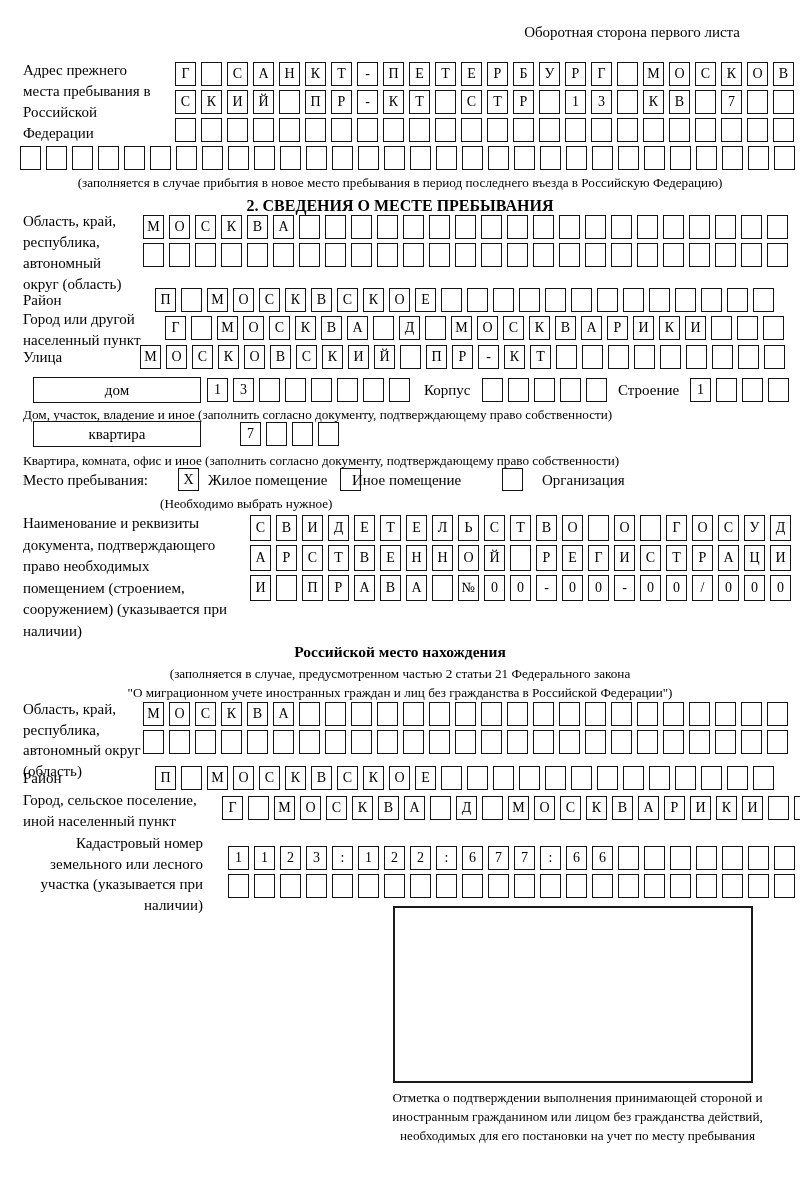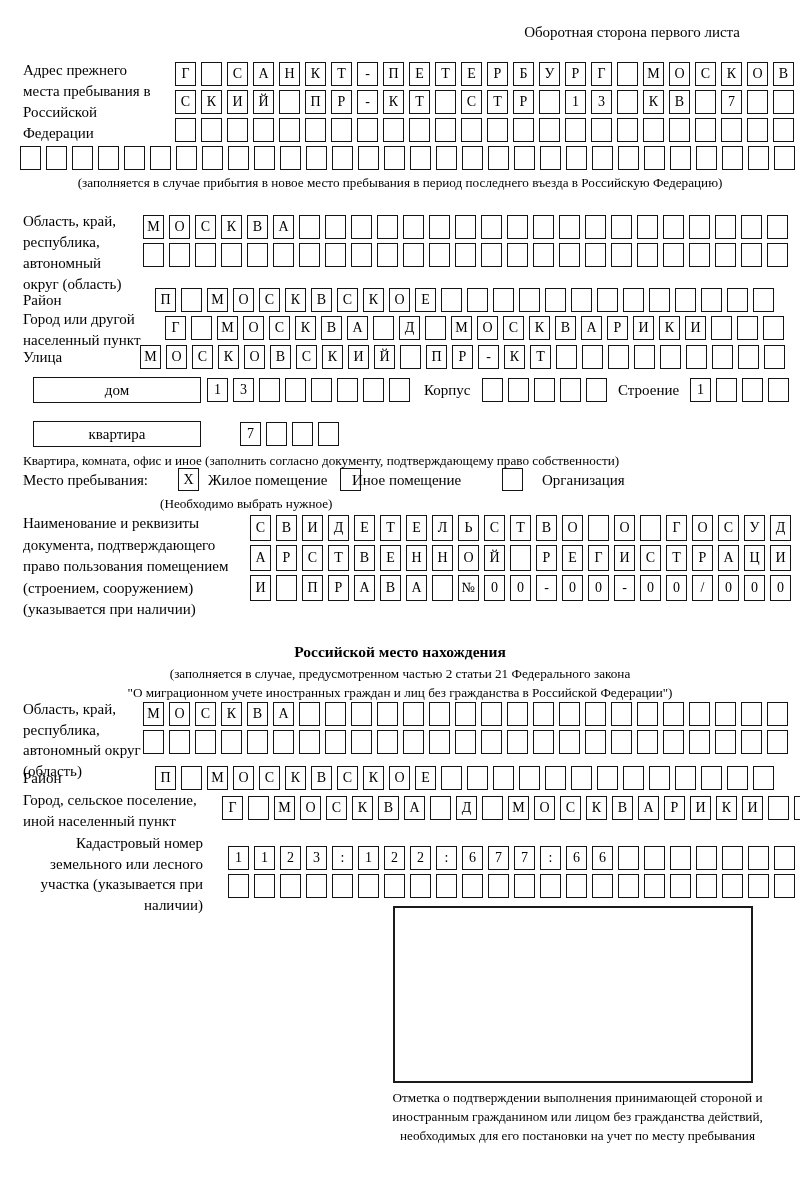--- a/index.html
+++ b/index.html
@@ -133,20 +133,21 @@
       <span class="cell"></span>
       <span class="cell"></span>
       <span class="cell"></span>
       <span class="cell"></span>
       <span class="cell"></span>
       <span class="cell"></span>
       <span class="cell"></span>
     </div>
   <div class="note center" style="top:174px;">(заполняется в случае прибытия в новое место пребывания в период последнего въезда в Российскую Федерацию)</div>
 
+  <div class="lbl center bold" style="top:195px;font-size:16px;">2. СВЕДЕНИЯ О МЕСТЕ ПРЕБЫВАНИЯ</div>
 
   <div class="lbl" style="left:23px;top:211px;width:112px;">Область, край, республика, автономный округ (область)</div>
   <div class="cellrow" style="left:143px;top:215px;">
       <span class="cell">М</span>
       <span class="cell">О</span>
       <span class="cell">С</span>
       <span class="cell">К</span>
       <span class="cell">В</span>
       <span class="cell">А</span>
       <span class="cell"></span>
@@ -301,40 +302,41 @@
       <span class="cell"></span>
       <span class="cell"></span>
     </div>
   <div class="lbl" style="left:618px;top:380px;">Строение</div>
   <div class="cellrow" style="left:690px;top:378px;">
       <span class="cell">1</span>
       <span class="cell"></span>
       <span class="cell"></span>
       <span class="cell"></span>
     </div>
+  <div class="note" style="left:23px;top:406px;">Дом, участок, владение и иное (заполнить согласно документу, подтверждающему право собственности)</div>
 
   <div class="titlebox" style="left:33px;top:421px;width:168px;height:26px;">квартира</div>
   <div class="cellrow" style="left:240px;top:422px;">
       <span class="cell">7</span>
       <span class="cell"></span>
       <span class="cell"></span>
       <span class="cell"></span>
     </div>
   <div class="note" style="left:23px;top:452px;">Квартира, комната, офис и иное (заполнить согласно документу, подтверждающему право собственности)</div>
 
   <div class="lbl" style="left:23px;top:470px;">Место пребывания:</div>
   <div class="checkbox" style="left:178px;top:468px;">X</div>
   <div class="lbl" style="left:208px;top:470px;">Жилое помещение</div>
   <div class="checkbox" style="left:340px;top:468px;"></div>
   <div class="lbl" style="left:352px;top:470px;">Иное помещение</div>
   <div class="checkbox" style="left:502px;top:468px;"></div>
   <div class="lbl" style="left:542px;top:470px;">Организация</div>
   <div class="note" style="left:160px;top:495px;">(Необходимо выбрать нужное)</div>
 
-  <div class="lbl" style="left:23px;top:513px;width:208px;line-height:21.5px;">Наименование и реквизиты документа, подтверждающего право пользования помещением (строением, сооружением) (указывается при наличии)</div>
+  <div class="lbl" style="left:23px;top:513px;width:208px;line-height:21.5px;">Наименование и реквизиты документа, подтверждающего право необходимых помещением (строением, сооружением) (указывается при наличии)</div>
   <div class="cellrow docrow" style="left:250px;top:515px;">
       <span class="cell">С</span>
       <span class="cell">В</span>
       <span class="cell">И</span>
       <span class="cell">Д</span>
       <span class="cell">Е</span>
       <span class="cell">Т</span>
       <span class="cell">Е</span>
       <span class="cell">Л</span>
       <span class="cell">Ь</span>

